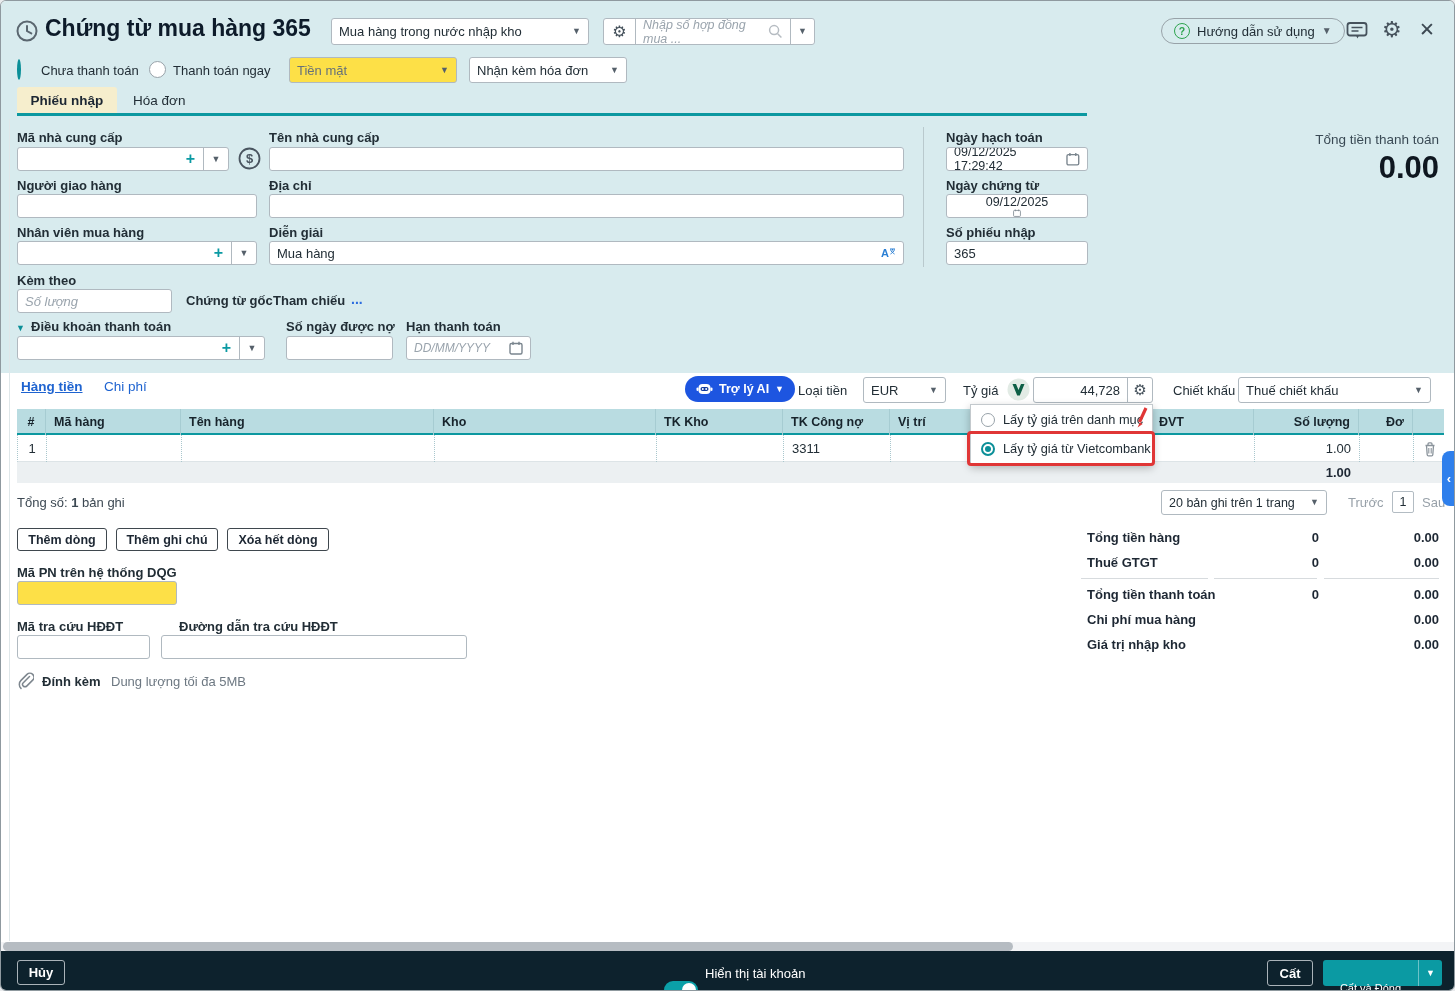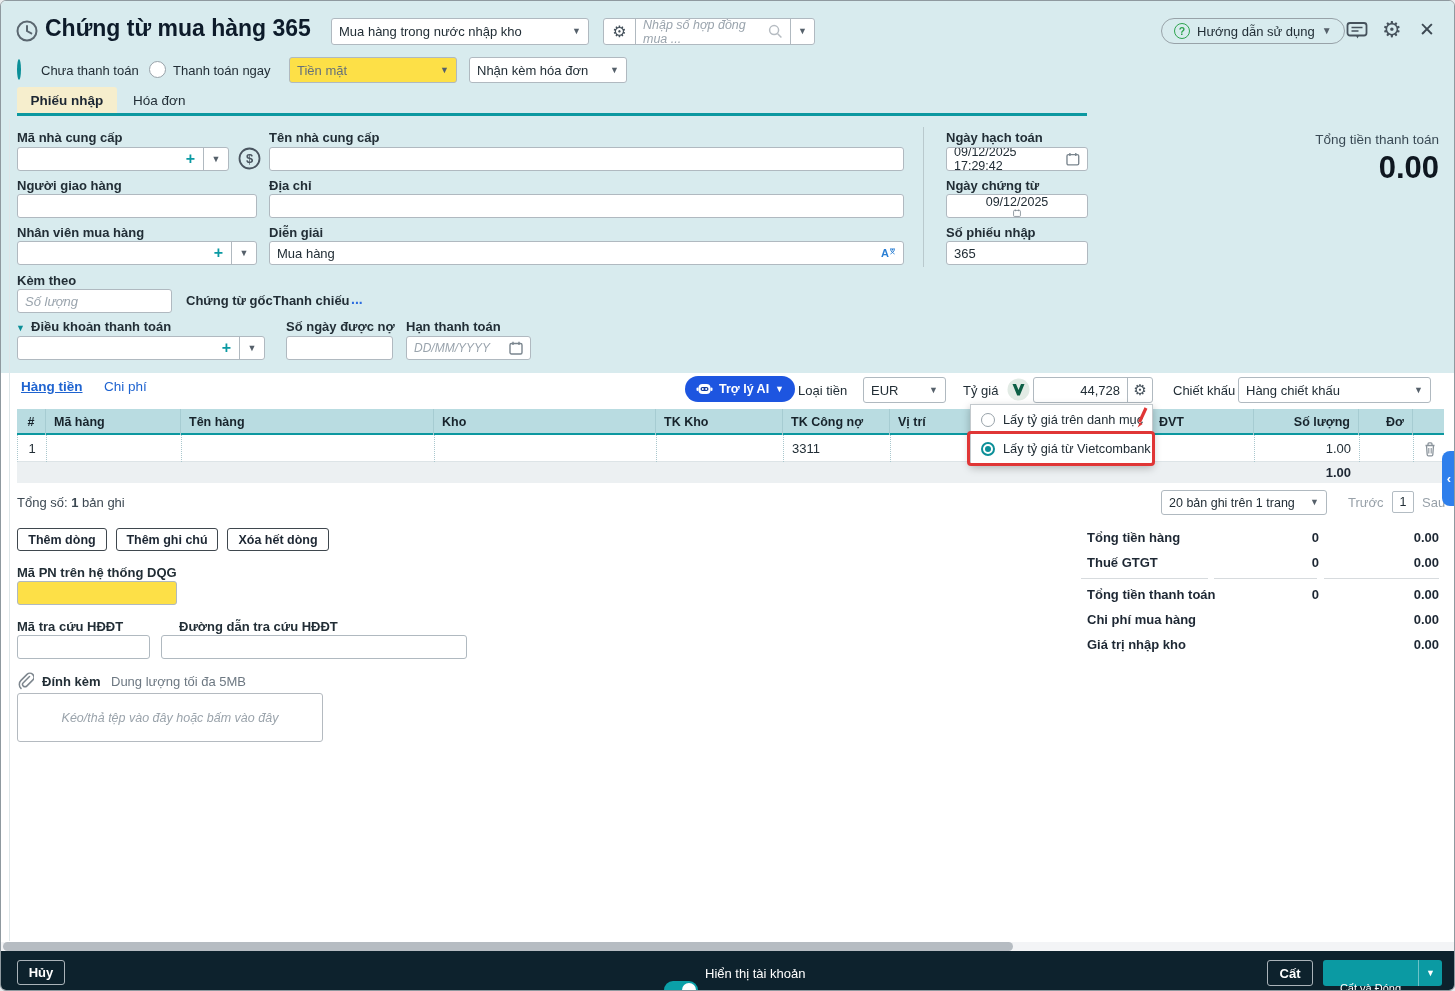--- a/index.html
+++ b/index.html
@@ -201,21 +201,21 @@
   
   <div class="abs txt" style="left:1240px;top:131px;width:198px;text-align:right;font-size:13.5px;color:#3a4a55;">Tổng tiền thanh toán</div>
   <div class="abs" style="left:1240px;top:149px;width:198px;text-align:right;font-size:31px;font-weight:700;color:#0f1720;">0.00</div>
 
   
   <span class="abs lbl" style="left:16px;top:272px;">Kèm theo</span>
   <div class="abs inp" style="left:16px;top:288px;width:155px;">
     <span class="ph">Số lượng</span>
   </div>
   <span class="abs lbl" style="left:185px;top:292px;">Chứng từ gốc</span>
-  <span class="abs lbl" style="left:272px;top:292px;">Thanh chiếu</span>
+  <span class="abs lbl" style="left:272px;top:292px;">Tham chiếu</span>
   <span class="abs" style="left:350px;top:290px;color:#2b6cdf;font-weight:700;font-size:14px;">...</span>
 
   
   <span class="abs" style="left:15px;top:322px;font-size:9px;color:#0b8f98;">▼</span>
   <span class="abs lbl" style="left:30px;top:318px;">Điều khoản thanh toán</span>
   <div class="abs inp nopad" style="left:16px;top:335px;width:248px;">
     <span class="grow"></span>
     <span class="plus" style="padding-right:8px;">+</span>
     <span class="seg" style="width:25px;">
         <span class="caret">▼</span>
@@ -267,21 +267,21 @@
     <span class="grow" style="justify-content:flex-end;">
         <span>44,728</span>
       </span>
     <span class="seg" style="width:25px;">
         <span class="icon-gray" style="font-size:15px;">⚙</span>
       </span>
   </div>
 
   <span class="abs txt" style="left:1172px;top:382px;">Chiết khấu</span>
   <div class="abs inp sel" style="left:1237px;top:376px;width:193px;height:26px;">
-    <span>Hàng chiết khấu</span>
+    <span>Thuế chiết khấu</span>
     <span class="caret">▼</span>
   </div>
 
   
   <div class="abs" style="left:16px;top:408px;width:1427px;height:26px;background:#b9dce1;border-bottom:2px solid #0c98a0;">
     <span class="th" style="left:0;width:29px;justify-content:center;padding:0;">#</span>
     <span class="th" style="left:29px;width:135px;">Mã hàng</span>
     <span class="th" style="left:164px;width:253px;">Tên hàng</span>
     <span class="th" style="left:417px;width:222px;">Kho</span>
     <span class="th" style="left:639px;width:127px;">TK Kho</span>
@@ -367,21 +367,20 @@
   <div class="abs inp" style="left:16px;top:634px;width:133px;"></div>
   <div class="abs inp" style="left:160px;top:634px;width:306px;"></div>
 
   <span class="abs" style="left:16px;top:671px;">
     <svg width="17" height="18" viewBox="0 0 17 18">
         <path d="M12.5 4.5 l-6.2 6.2 a2.4 2.4 0 0 0 3.4 3.4 l6-6 a4 4 0 0 0-5.7-5.7 l-6 6 a5.6 5.6 0 0 0 0 8" fill="none" stroke="#7d868e" stroke-width="1.5" stroke-linecap="round"></path>
       </svg>
   </span>
   <span class="abs lbl" style="left:41px;top:673px;">Đính kèm</span>
   <span class="abs txt muted" style="left:110px;top:673px;">Dung lượng tối đa 5MB</span>
-  <div class="abs dropzone" style="left:16px;top:692px;width:306px;height:49px;">Kéo/thả tệp vào đây hoặc bấm vào đây</div>
 
   
   <span class="abs sumlbl" style="left:1086px;top:529px;">Tổng tiền hàng</span>
   <span class="abs sumval" style="left:1218px;top:529px;width:100px;">0</span>
   <span class="abs sumval" style="left:1338px;top:529px;width:100px;">0.00</span>
 
   <span class="abs sumlbl" style="left:1086px;top:554px;">Thuế GTGT</span>
   <span class="abs sumval" style="left:1218px;top:554px;width:100px;">0</span>
   <span class="abs sumval" style="left:1338px;top:554px;width:100px;">0.00</span>
 

